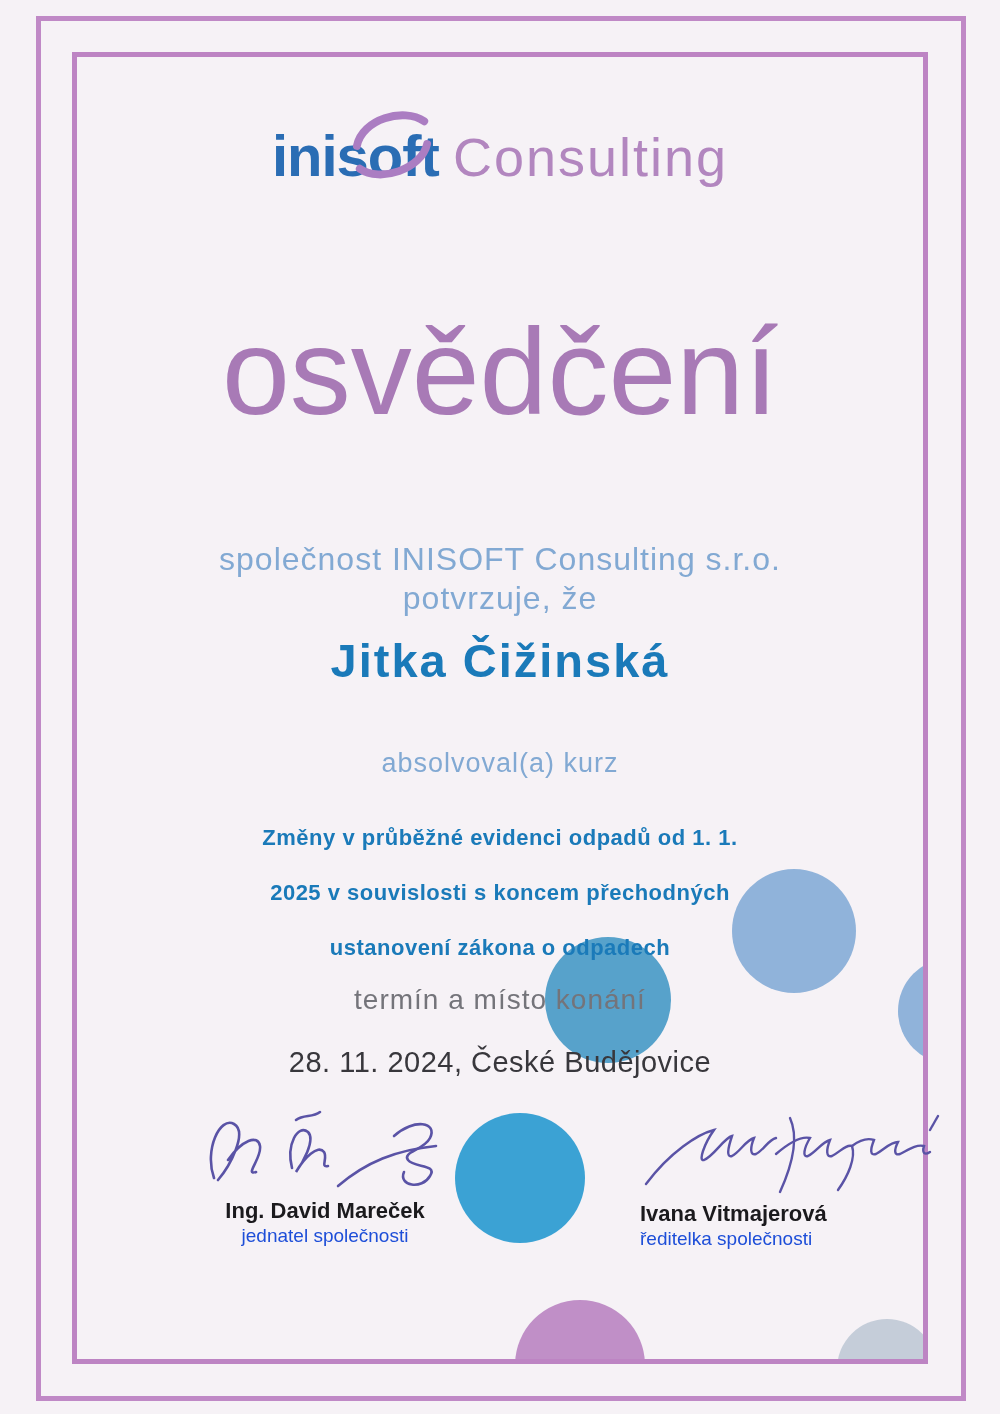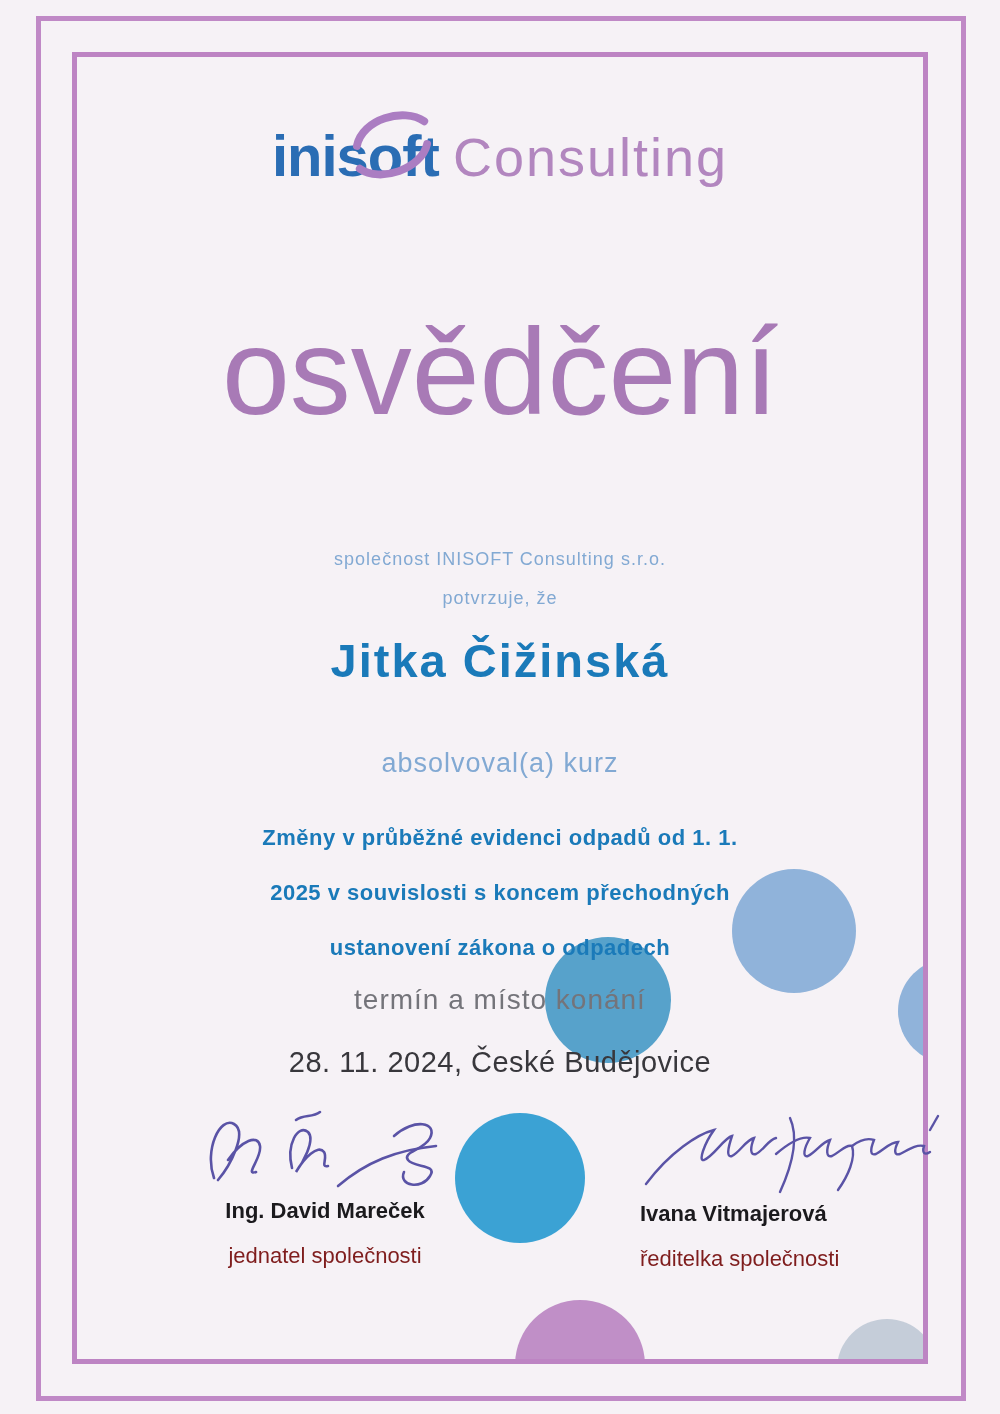--- a/index.html
+++ b/index.html
@@ -33,38 +33,38 @@
               justify-content:center; align-items:baseline; gap:14px; }
   .logo-brand { font-size:58px; font-weight:bold; color:#2a6db4; letter-spacing:-1px;
                 position:relative; }
   .logo-o { position:relative; display:inline-block; }
   .logo-swirl { position:absolute; left:-24px; top:-16px; width:96px; height:78px;
                 pointer-events:none; }
   .logo-suffix { font-size:54px; font-weight:400; color:#b286bf; letter-spacing:2px; }
 
   .title { top:302px; font-size:122px; font-weight:normal; color:#a87ab6; letter-spacing:0px; }
 
-  .intro { top:540px; font-size:18px; line-height:39px; color:#82a9d3; letter-spacing:1px; }
+  .intro { top:540px; font-size:32px; line-height:39px; color:#82a9d3; letter-spacing:1px; }
   .recipient { top:633px; font-size:47px; font-weight:bold; color:#1a7ab9; letter-spacing:2px; }
   .completion { top:748px; font-size:27px; color:#82a9d3; letter-spacing:1px; }
 
   .course { top:810px; font-size:22px; font-weight:bold; color:#1a7ab9;
             line-height:55px; letter-spacing:0.5px; }
 
   .event-label { top:984px; font-size:28px; color:#74747a; letter-spacing:1px; }
   .event-details { top:1046px; font-size:29px; color:#38373c; letter-spacing:0.5px; }
 
   
   .sig-block { position:absolute; top:1102px; }
   .sig-left  { left:160px; width:330px; text-align:center; }
   .sig-right { left:600px; width:340px; text-align:left; padding-left:40px; }
   .sig-svg { display:block; }
   .sig-left  .sig-svg { margin:0 auto; }
   .sig-name { font-size:22px; font-weight:bold; color:#1b1a1d; margin-top:4px; }
-  .sig-role { font-size:22px; color:#7f1d1d; margin-top:19px; }
+  .sig-role { font-size:19px; color:#1d4ed8; margin-top:1px; }
 </style>
 </head>
 <body>
 
 <div class="page">
 
   <div class="decor">
     <div class="circle c-lblue1"></div>
     <div class="circle c-lblue2"></div>
     <div class="circle c-teal"></div>

